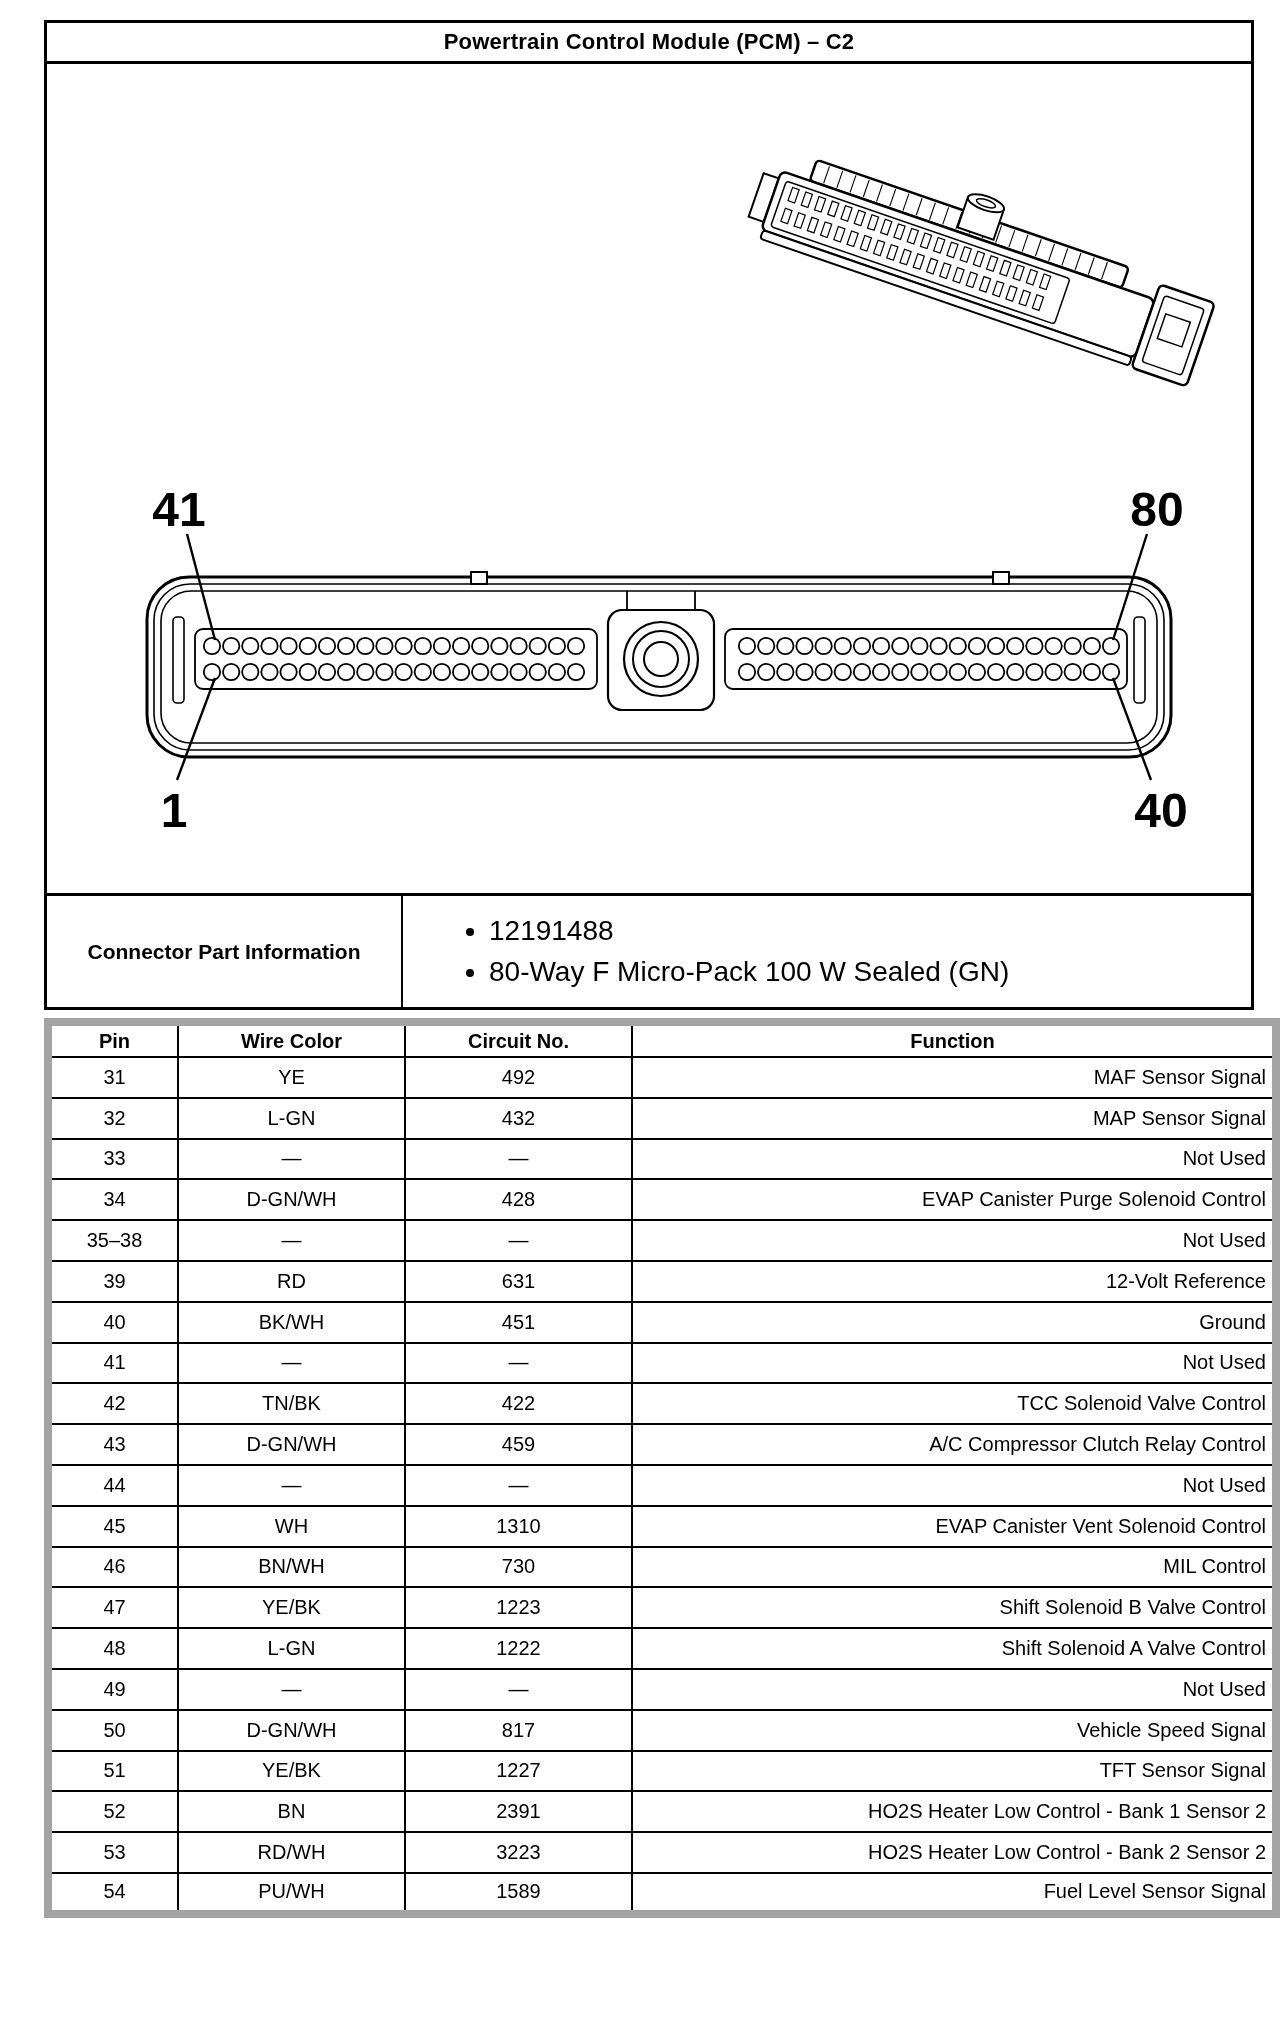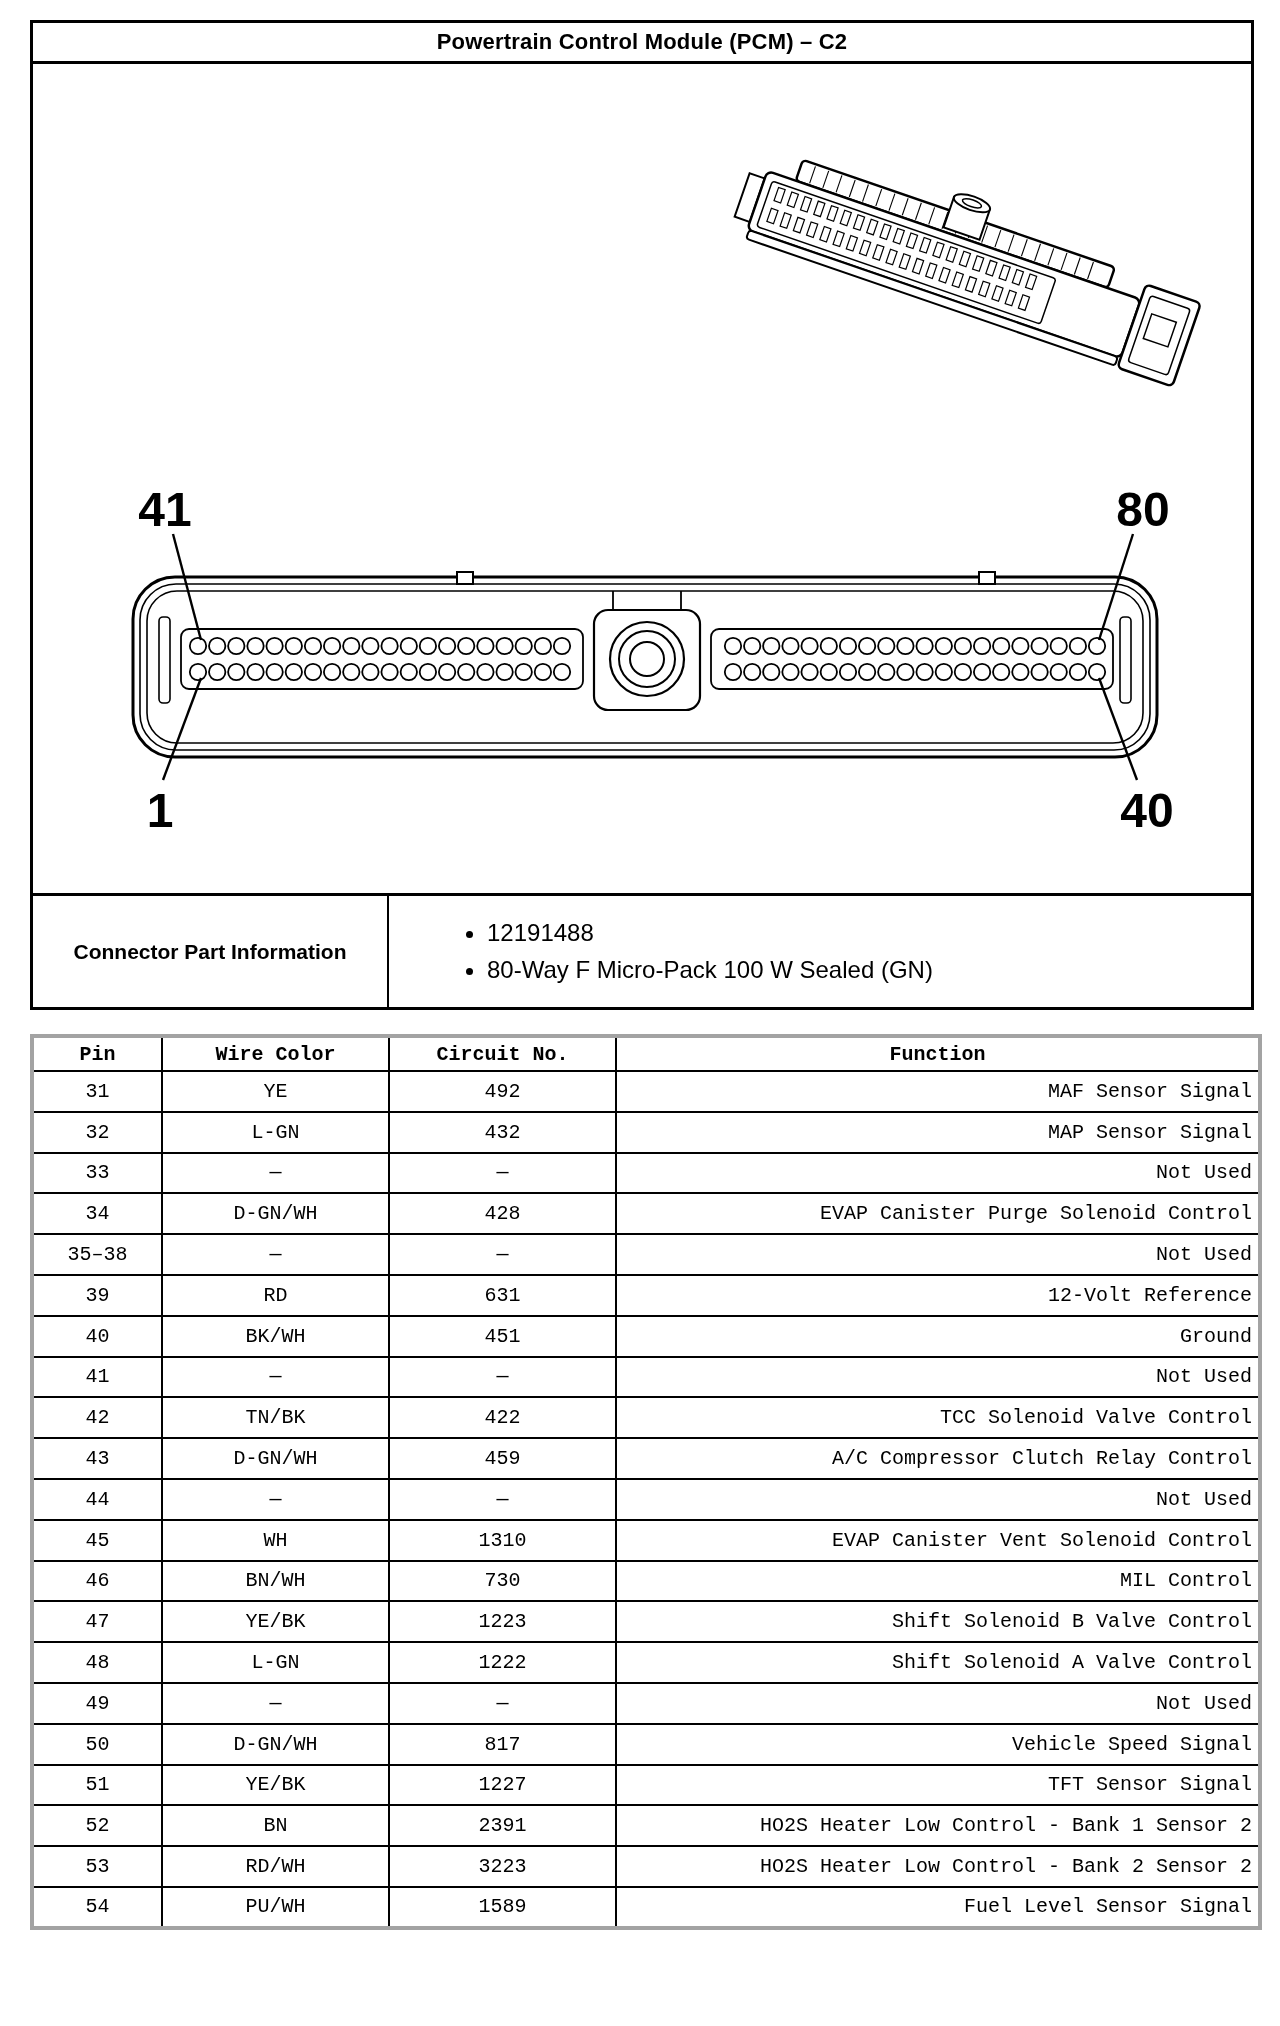--- a/index.html
+++ b/index.html
@@ -6,21 +6,21 @@
   html, body { margin: 0; padding: 0; background: #ffffff; }
   body {
     width: 1280px;
     height: 2026px;
     font-family: "Liberation Sans", sans-serif;
     color: #000;
   }
   .page {
     width: 1280px;
     height: 1442px;
-    padding: 20px 26px 0 30px;
+    padding: 20px 26px 0 44px;
     background: #fff;
   }
   .titlebar {
     border: 3px solid #000;
     height: 44px;
     display: flex;
     align-items: center;
     justify-content: center;
     font-weight: bold;
     font-size: 22px;
@@ -49,32 +49,31 @@
     font-size: 21px;
     text-align: center;
     padding: 0 10px;
   }
   .info-right {
     flex: 1;
     display: flex;
     align-items: center;
   }
   .info-right ul {
-    margin: 12px;
+    margin: 0;
     padding-left: 58px;
-    font-size: 24px;
+    font-size: 28px;
   }
   .info-right li { margin: 9px 0; }
   table.pin-table {
-    margin-top: 24px;
+    margin-top: 8px;
     border-collapse: collapse;
     table-layout: fixed;
     width: 1228px;
-    border: 4px solid #a3a3a3;
-    font-family: Liberation Mono, monospace;
+    border: 8px solid #a3a3a3;
   }
   table.pin-table th, table.pin-table td {
     border: 2px solid #000;
     font-size: 20px;
     padding: 0 6px;
     text-align: center;
     overflow: hidden;
     white-space: nowrap;
   }
   table.pin-table th { height: 35px; font-weight: bold; }

